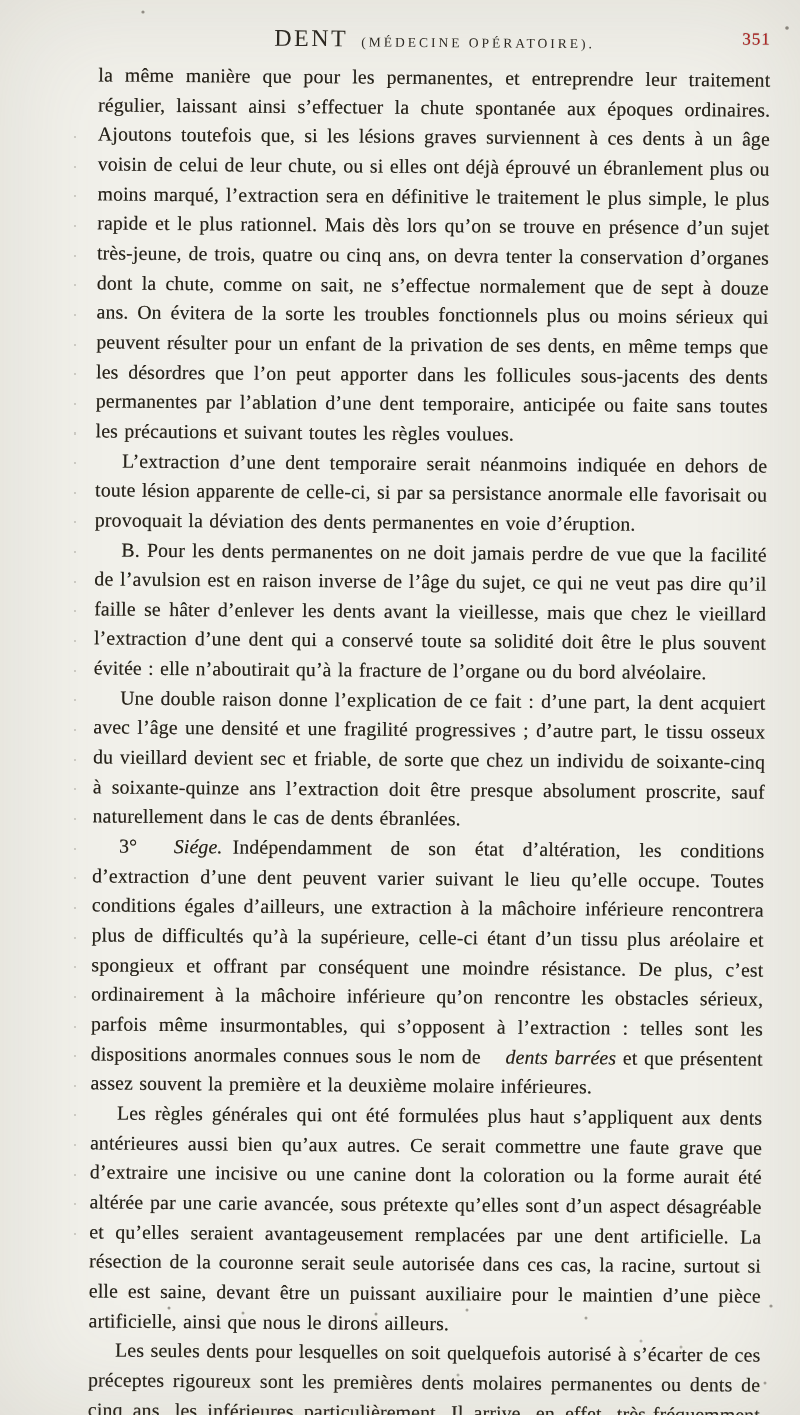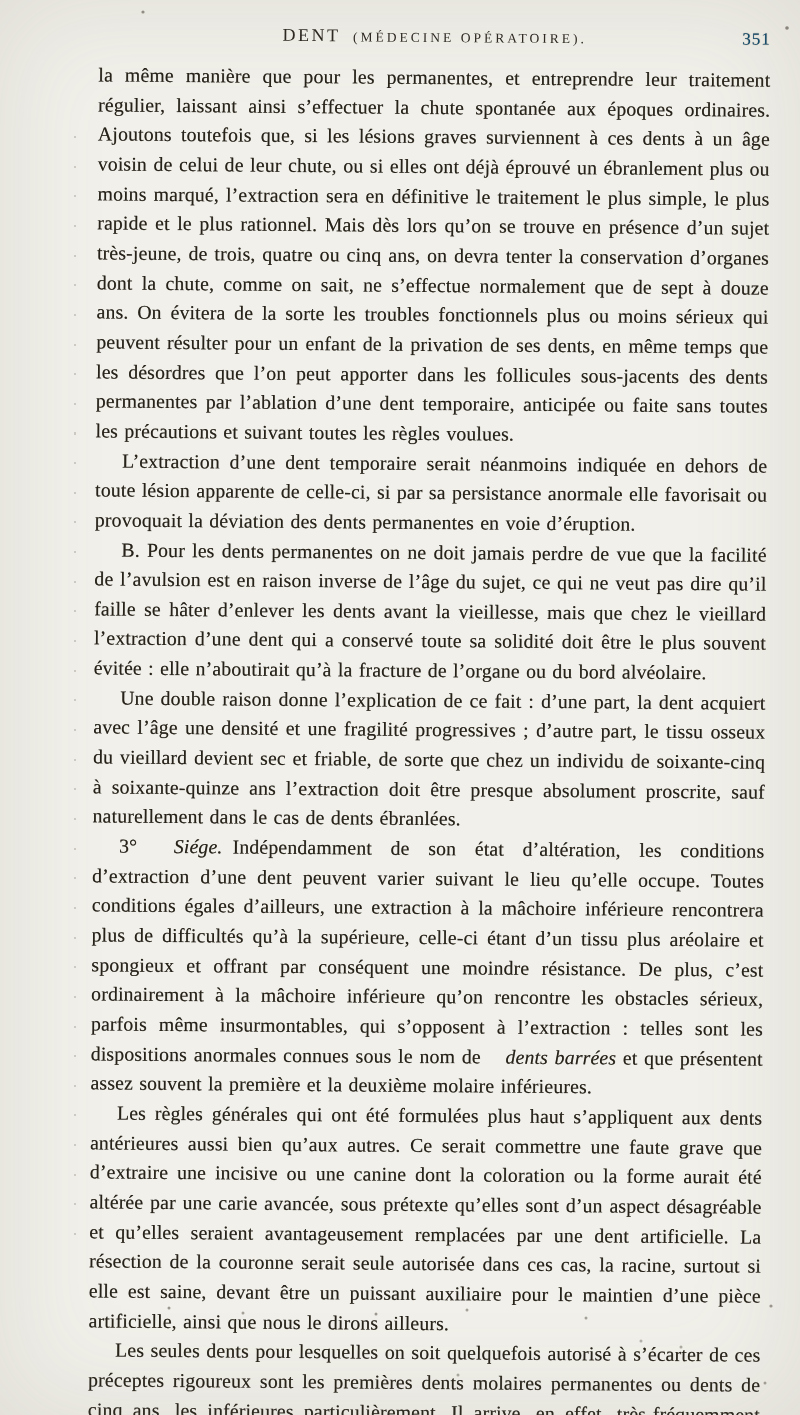--- a/index.html
+++ b/index.html
@@ -27,26 +27,26 @@
     position:relative;
     height:32px;
     white-space:nowrap;
   }
   .header-center{
     text-align:center;
     font-size:18px;
     letter-spacing:2.5px;
     color:#2b2720;
   }
-  .title-main{ font-size:18px; letter-spacing:2.5px; }
+  .title-main{ font-size:24px; letter-spacing:2.5px; }
   .title-paren{ font-size:13.5px; letter-spacing:3px; margin-left:6px; }
   .page-number{
     position:absolute; right:0; top:1px;
     font-size:17px; letter-spacing:1px;
-    color:#0c4a6e;
+    color:#b91c1c;
     text-shadow:0 0 1px rgba(50,45,38,0.6);
   }
   .body-text{
     margin-top:5px;
     font-size:19.8px;
     line-height:29.65px;
     text-align:justify;
     word-spacing:0.06em;
     letter-spacing:0.15px;
     text-shadow:0.2px 0.2px 0.35px rgba(45,40,32,0.55);

